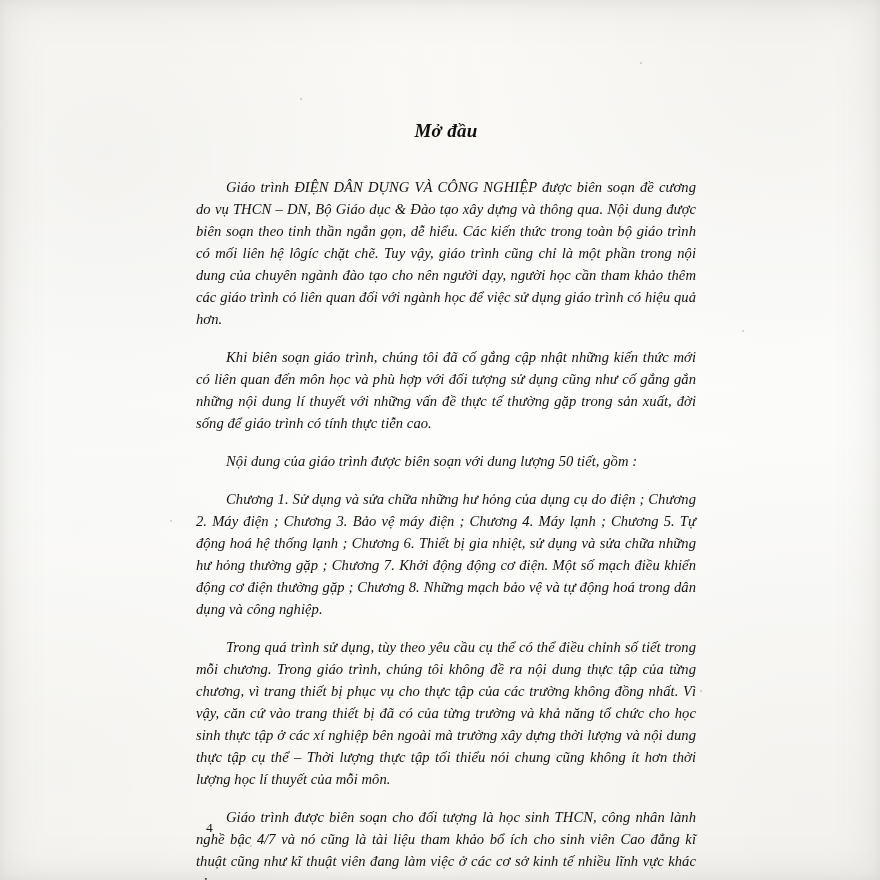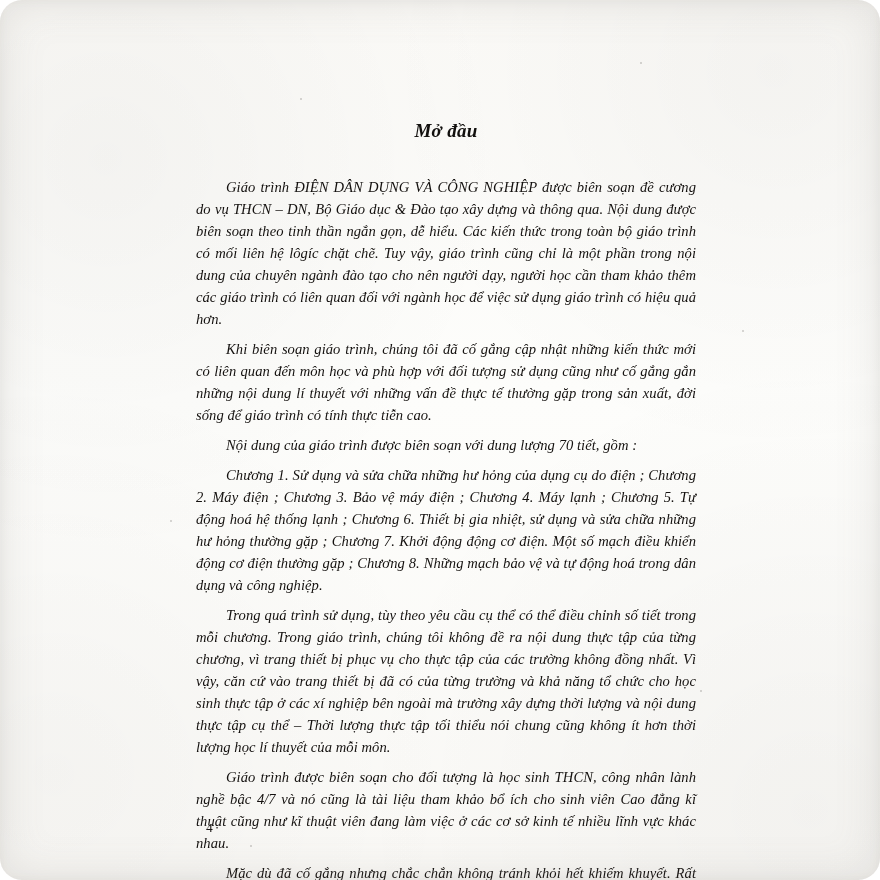--- a/index.html
+++ b/index.html
@@ -11,21 +11,20 @@
     height: 880px;
     background: #ffffff;
     font-family: "Liberation Serif", serif;
   }
   .page {
     position: relative;
     width: 880px;
     height: 880px;
     background: #fdfcfa;
     overflow: hidden;
-    border-radius: 22px;
   }
   
   .paper-texture {
     position: absolute;
     inset: 0;
     background:
       radial-gradient(circle at 12% 18%, rgba(0,0,0,0.035) 0%, rgba(0,0,0,0) 38%),
       radial-gradient(circle at 88% 8%, rgba(0,0,0,0.030) 0%, rgba(0,0,0,0) 35%),
       radial-gradient(circle at 92% 92%, rgba(0,0,0,0.030) 0%, rgba(0,0,0,0) 40%),
       radial-gradient(circle at 6% 88%, rgba(0,0,0,0.028) 0%, rgba(0,0,0,0) 36%),
@@ -62,21 +61,21 @@
     text-align: justify;
     text-justify: inter-word;
     font-size: 14.6px;
     line-height: 22px;
     font-style: italic;
     color: #14110f;
     text-indent: 30px;
     letter-spacing: 0.05px;
   }
   p.para + p.para {
-    margin-top: 8px;
+    margin-top: 16px;
   }
 
   .page-number {
     position: absolute;
     left: 206px;
     top: 820px;
     font-size: 13.5px;
     color: #1a1714;
     font-family: "Liberation Serif", serif;
   }
@@ -100,21 +99,21 @@
   <div class="speck" style="left:742px; top:330px; width:2px; height:2px;"></div>
   <div class="speck" style="left:170px; top:520px; width:2px; height:2px;"></div>
   <div class="speck" style="left:700px; top:690px; width:2px; height:2px;"></div>
   <div class="speck" style="left:250px; top:845px; width:2px; height:2px;"></div>
 
   <div class="content">
     <div class="doc-title">Mở đầu</div>
 
     <p class="para">Giáo trình ĐIỆN DÂN DỤNG VÀ CÔNG NGHIỆP được biên soạn đề cương do vụ THCN – DN, Bộ Giáo dục &amp; Đào tạo xây dựng và thông qua. Nội dung được biên soạn theo tinh thần ngắn gọn, dễ hiểu. Các kiến thức trong toàn bộ giáo trình có mối liên hệ lôgíc chặt chẽ. Tuy vậy, giáo trình cũng chỉ là một phần trong nội dung của chuyên ngành đào tạo cho nên người dạy, người học cần tham khảo thêm các giáo trình có liên quan đối với ngành học để việc sử dụng giáo trình có hiệu quả hơn.</p>
     <p class="para">Khi biên soạn giáo trình, chúng tôi đã cố gắng cập nhật những kiến thức mới có liên quan đến môn học và phù hợp với đối tượng sử dụng cũng như cố gắng gắn những nội dung lí thuyết với những vấn đề thực tế thường gặp trong sản xuất, đời sống để giáo trình có tính thực tiễn cao.</p>
-    <p class="para">Nội dung của giáo trình được biên soạn với dung lượng 70 tiết, gồm :</p>
+    <p class="para">Nội dung của giáo trình được biên soạn với dung lượng 50 tiết, gồm :</p>
     <p class="para">Chương 1. Sử dụng và sửa chữa những hư hỏng của dụng cụ do điện ; Chương 2. Máy điện ; Chương 3. Bảo vệ máy điện ; Chương 4. Máy lạnh ; Chương 5. Tự động hoá hệ thống lạnh ; Chương 6. Thiết bị gia nhiệt, sử dụng và sửa chữa những hư hỏng thường gặp ; Chương 7. Khởi động động cơ điện. Một số mạch điều khiển động cơ điện thường gặp ; Chương 8. Những mạch bảo vệ và tự động hoá trong dân dụng và công nghiệp.</p>
     <p class="para">Trong quá trình sử dụng, tùy theo yêu cầu cụ thể có thể điều chỉnh số tiết trong mỗi chương. Trong giáo trình, chúng tôi không đề ra nội dung thực tập của từng chương, vì trang thiết bị phục vụ cho thực tập của các trường không đồng nhất. Vì vậy, căn cứ vào trang thiết bị đã có của từng trường và khả năng tổ chức cho học sinh thực tập ở các xí nghiệp bên ngoài mà trường xây dựng thời lượng và nội dung thực tập cụ thể – Thời lượng thực tập tối thiểu nói chung cũng không ít hơn thời lượng học lí thuyết của mỗi môn.</p>
     <p class="para">Giáo trình được biên soạn cho đối tượng là học sinh THCN, công nhân lành nghề bậc 4/7 và nó cũng là tài liệu tham khảo bổ ích cho sinh viên Cao đẳng kĩ thuật cũng như kĩ thuật viên đang làm việc ở các cơ sở kinh tế nhiều lĩnh vực khác nhau.</p>
     <p class="para">Mặc dù đã cố gắng nhưng chắc chắn không tránh khỏi hết khiếm khuyết. Rất mong nhận được ý kiến đóng góp của người sử dụng để lần tái bản sau được hoàn chỉnh hơn. Mọi góp ý xin được gửi về NXB Giáo Dục Việt Nam – 81 Trần Hưng Đạo, Hà Nội.</p>
 
   </div>
 
   <div class="page-number">4</div>
 
   <div class="edge-shade"></div>

